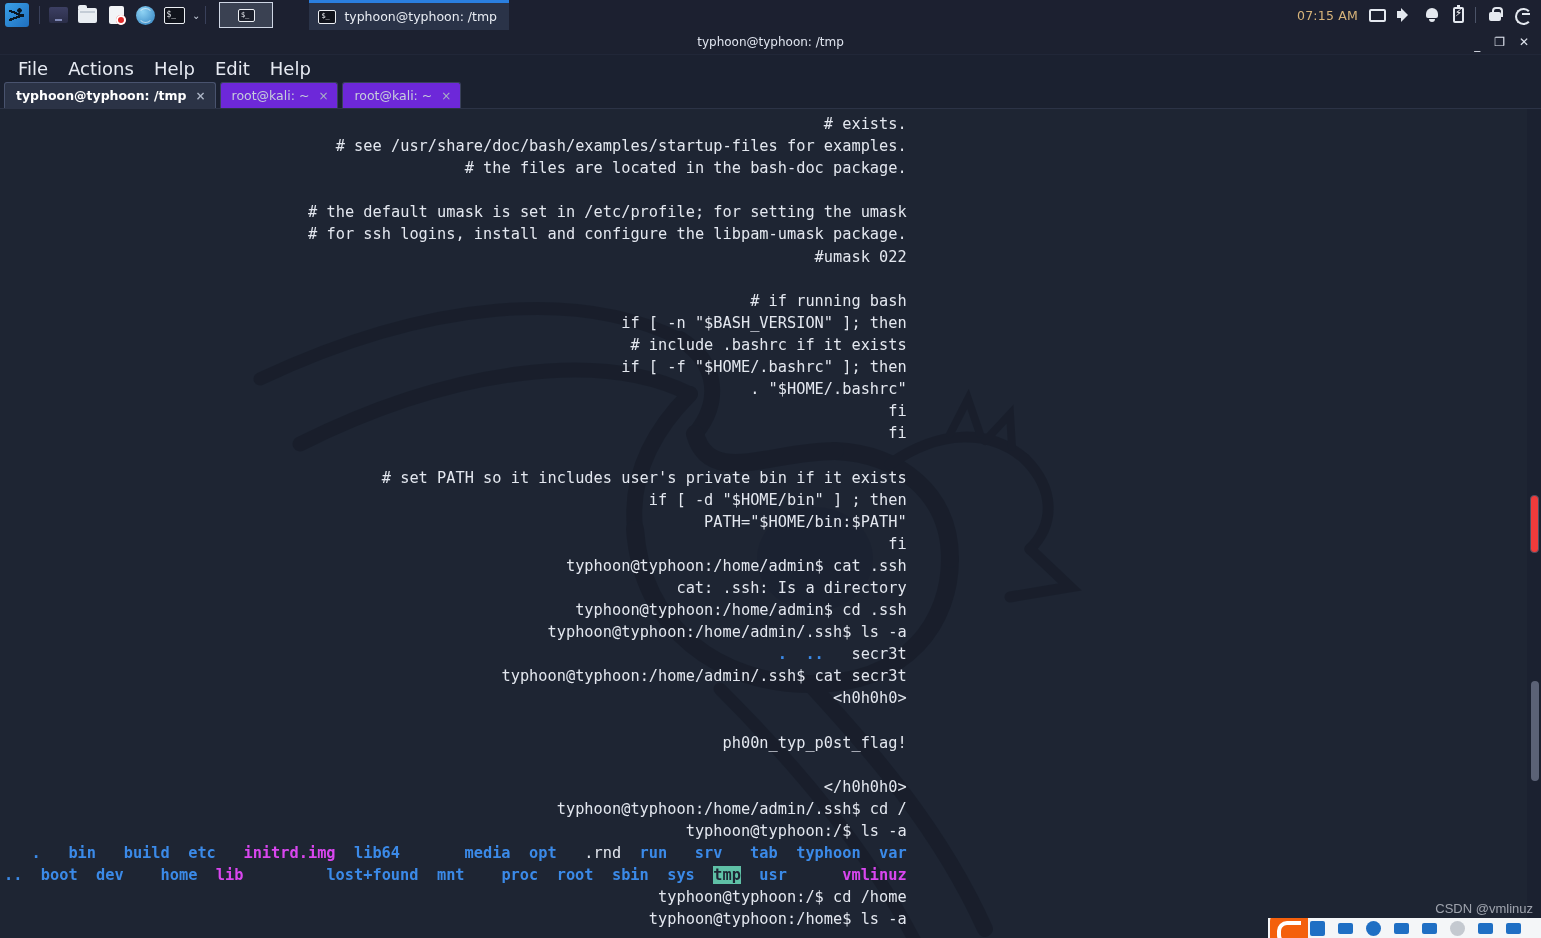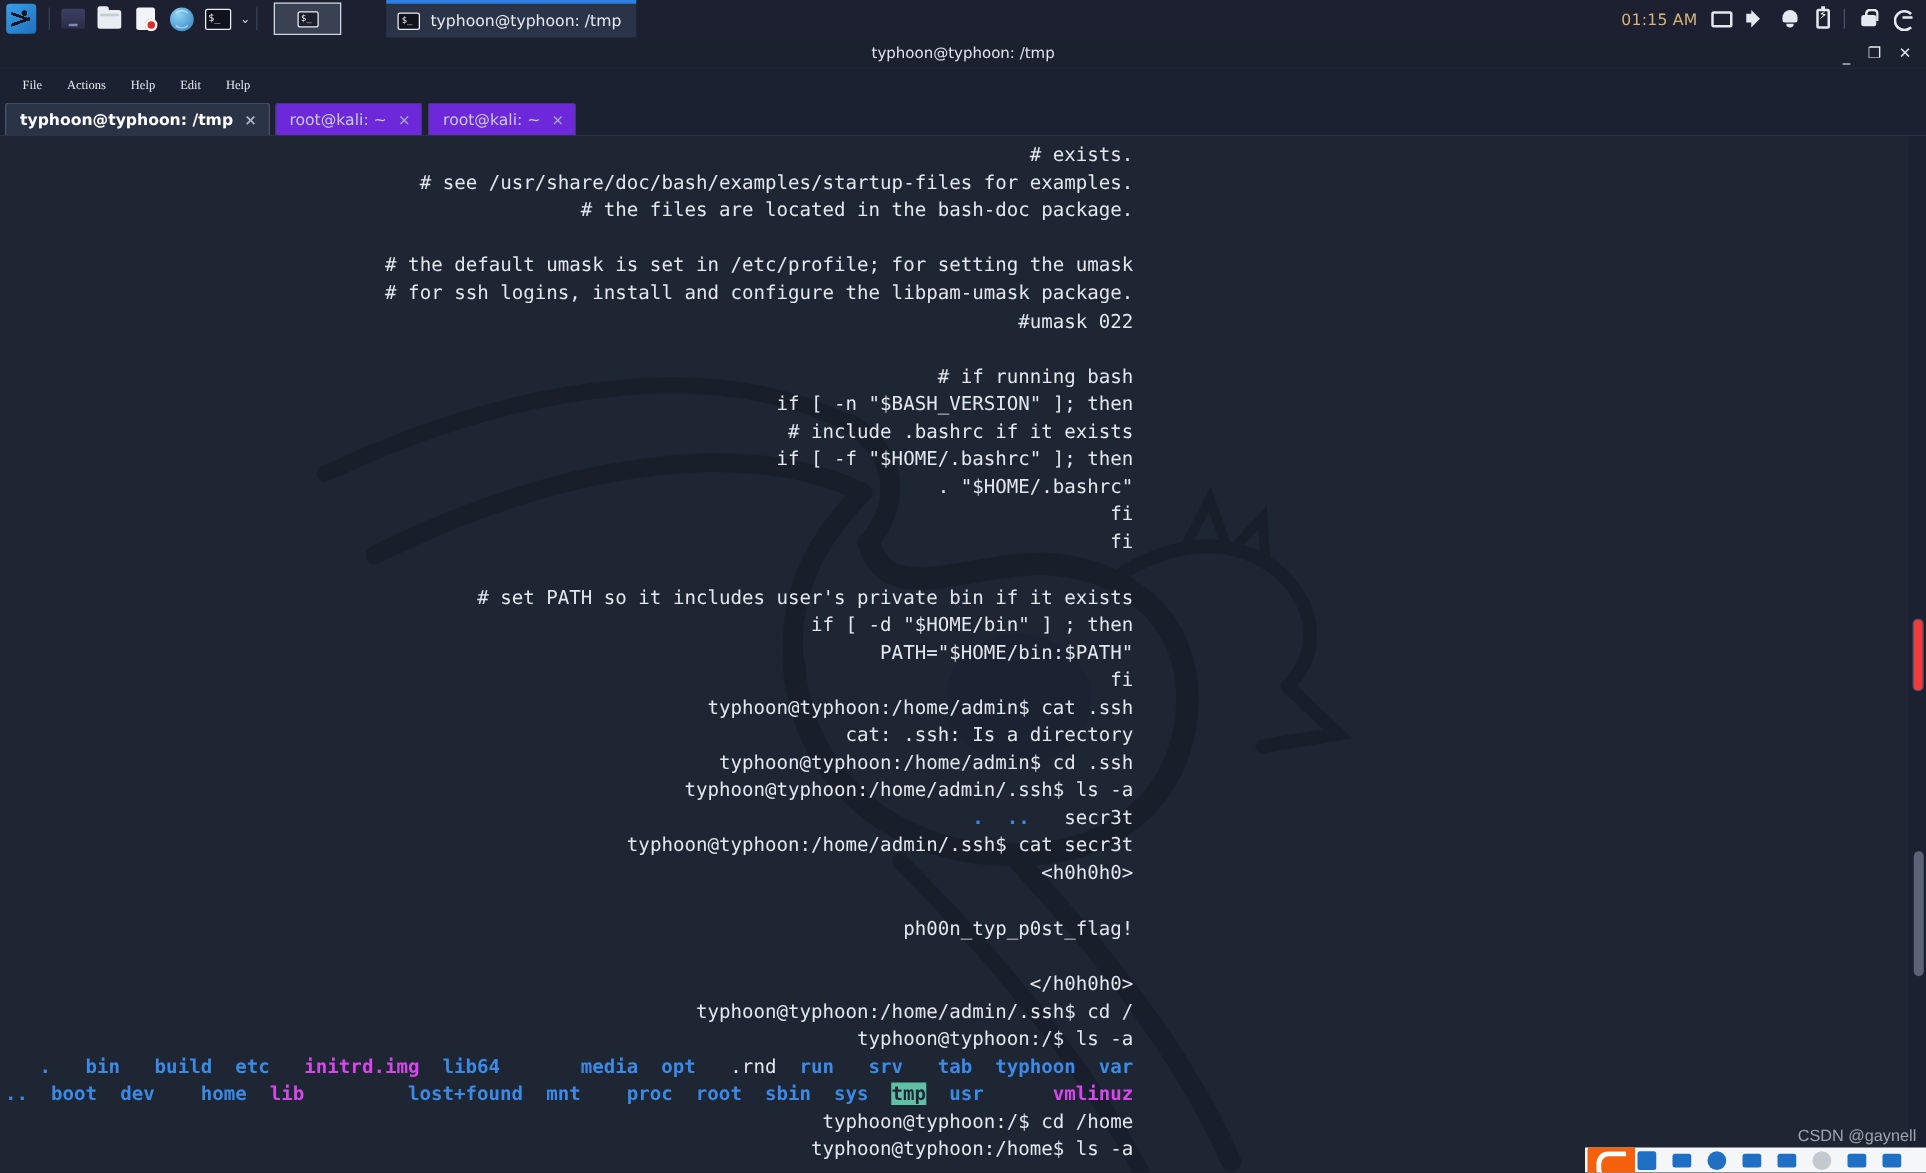--- a/index.html
+++ b/index.html
@@ -145,22 +145,22 @@
   .wb { color:#dfe4ee; font-size:12px; line-height:1; cursor:default; }
   .wb-min { transform:translateY(3px); }
 
   #menubar {
     height:26px; flex:none;
     display:flex; align-items:center; gap:0;
     padding-left:8px;
     background:#1b2130;
   }
   .menu-item {
-    color:#e6eaf2; font-size:10px;
-    padding:3px 10px; border-radius:2px;font-family:Liberation Serif, serif;
+    color:#e6eaf2; font-size:18px;
+    padding:3px 10px; border-radius:2px;
   }
 
   #tabbar {
     height:28px; flex:none;
     display:flex; align-items:flex-end;
     padding-left:4px; gap:4px;
     background:#1b2130;
     border-bottom:1px solid #2c3346;
   }
   .tab {
@@ -306,21 +306,21 @@
   <div class="showdesk">
     <span class="ic-term"></span>
   </div>
 
   <div id="task-window">
     <span class="ic-term"></span>
     <span class="tw-label">typhoon@typhoon: /tmp</span>
   </div>
 
   <div id="tray">
-    <span id="clock">01:15 AM</span>
+    <span id="clock">07:15 AM</span>
     <span class="tray-ic ti-display"></span>
     <span class="tray-ic ti-speaker"></span>
     <span class="tray-ic ti-bell"></span>
     <span class="tray-ic ti-batt"></span>
     <span class="tray-sep"></span>
     <span class="tray-ic ti-lock"></span>
     <span class="tray-ic ti-power"></span>
   </div>
 </div>
 
@@ -383,21 +383,21 @@
 
     <div id="term-text"><div class="ln"><span class="c-plain"># exists.</span></div><div class="ln"><span class="c-plain"># see /usr/share/doc/bash/examples/startup-files for examples.</span></div><div class="ln"><span class="c-plain"># the files are located in the bash-doc package.</span></div><div class="ln"><span class="c-plain"></span></div><div class="ln"><span class="c-plain"># the default umask is set in /etc/profile; for setting the umask</span></div><div class="ln"><span class="c-plain"># for ssh logins, install and configure the libpam-umask package.</span></div><div class="ln"><span class="c-plain">#umask 022</span></div><div class="ln"><span class="c-plain"></span></div><div class="ln"><span class="c-plain"># if running bash</span></div><div class="ln"><span class="c-plain">if [ -n "$BASH_VERSION" ]; then</span></div><div class="ln"><span class="c-plain">    # include .bashrc if it exists</span></div><div class="ln"><span class="c-plain">    if [ -f "$HOME/.bashrc" ]; then</span></div><div class="ln"><span class="c-plain">        . "$HOME/.bashrc"</span></div><div class="ln"><span class="c-plain">    fi</span></div><div class="ln"><span class="c-plain">fi</span></div><div class="ln"><span class="c-plain"></span></div><div class="ln"><span class="c-plain"># set PATH so it includes user's private bin if it exists</span></div><div class="ln"><span class="c-plain">if [ -d "$HOME/bin" ] ; then</span></div><div class="ln"><span class="c-plain">    PATH="$HOME/bin:$PATH"</span></div><div class="ln"><span class="c-plain">fi</span></div><div class="ln"><span class="c-plain">typhoon@typhoon:/home/admin$ cat .ssh</span></div><div class="ln"><span class="c-plain">cat: .ssh: Is a directory</span></div><div class="ln"><span class="c-plain">typhoon@typhoon:/home/admin$ cd .ssh</span></div><div class="ln"><span class="c-plain">typhoon@typhoon:/home/admin/.ssh$ ls -a</span></div><div class="ln"><span class="c-dir">.</span><span class="c-plain">  </span><span class="c-dir">..</span><span class="c-plain">   secr3t</span></div><div class="ln"><span class="c-plain">typhoon@typhoon:/home/admin/.ssh$ cat secr3t</span></div><div class="ln"><span class="c-plain">&lt;h0h0h0&gt;</span></div><div class="ln"><span class="c-plain"></span></div><div class="ln"><span class="c-plain">ph00n_typ_p0st_flag!</span></div><div class="ln"><span class="c-plain"></span></div><div class="ln"><span class="c-plain">&lt;/h0h0h0&gt;</span></div><div class="ln"><span class="c-plain">typhoon@typhoon:/home/admin/.ssh$ cd /</span></div><div class="ln"><span class="c-plain">typhoon@typhoon:/$ ls -a</span></div><div class="ln"><span class="c-dir">.</span><span class="c-plain">   </span><span class="c-dir">bin</span><span class="c-plain">   </span><span class="c-dir">build</span><span class="c-plain">  </span><span class="c-dir">etc</span><span class="c-plain">   </span><span class="c-link">initrd.img</span><span class="c-plain">  </span><span class="c-dir">lib64</span><span class="c-plain">       </span><span class="c-dir">media</span><span class="c-plain">  </span><span class="c-dir">opt</span><span class="c-plain">   </span><span class="c-plain">.rnd</span><span class="c-plain">  </span><span class="c-dir">run</span><span class="c-plain">   </span><span class="c-dir">srv</span><span class="c-plain">   </span><span class="c-dir">tab</span><span class="c-plain">  </span><span class="c-dir">typhoon</span><span class="c-plain">  </span><span class="c-dir">var</span></div><div class="ln"><span class="c-dir">..</span><span class="c-plain">  </span><span class="c-dir">boot</span><span class="c-plain">  </span><span class="c-dir">dev</span><span class="c-plain">    </span><span class="c-dir">home</span><span class="c-plain">  </span><span class="c-link">lib</span><span class="c-plain">         </span><span class="c-dir">lost+found</span><span class="c-plain">  </span><span class="c-dir">mnt</span><span class="c-plain">    </span><span class="c-dir">proc</span><span class="c-plain">  </span><span class="c-dir">root</span><span class="c-plain">  </span><span class="c-dir">sbin</span><span class="c-plain">  </span><span class="c-dir">sys</span><span class="c-plain">  </span><span class="c-sticky">tmp</span><span class="c-plain">  </span><span class="c-dir">usr</span><span class="c-plain">      </span><span class="c-link">vmlinuz</span></div><div class="ln"><span class="c-plain">typhoon@typhoon:/$ cd /home</span></div><div class="ln"><span class="c-plain">typhoon@typhoon:/home$ ls -a</span></div></div>
 
     <div id="sb-track">
       <div id="sb-thumb-red" style="top:386px;height:58px;"></div>
       <div id="sb-thumb-grey" style="top:572px;height:100px;"></div>
     </div>
   </div>
 </div>
 
-<div id="watermark">CSDN @gaynell</div>
+<div id="watermark">CSDN @vmlinuz</div>
 <div id="overlay-bar">
   <div id="ov-logo"></div>
   <span class="ov-ic"></span>
   <span class="ov-ic tall"></span>
   <span class="ov-ic round"></span>
   <span class="ov-ic tall"></span>
   <span class="ov-ic tall"></span>
   <span class="ov-ic grey"></span>
   <span class="ov-ic tall"></span>
   <span class="ov-ic tall"></span>

